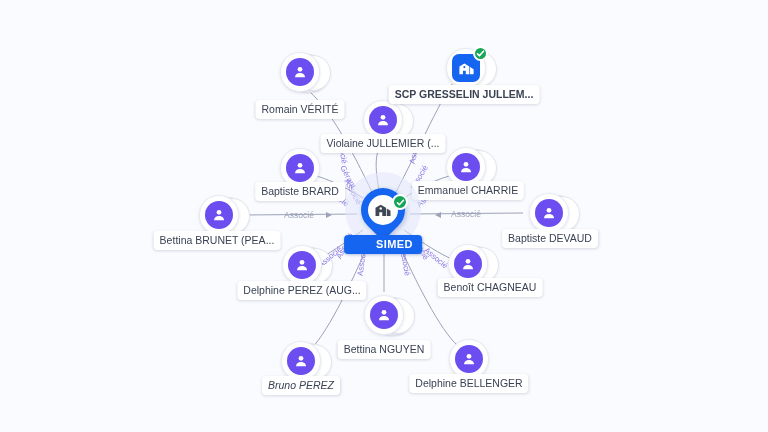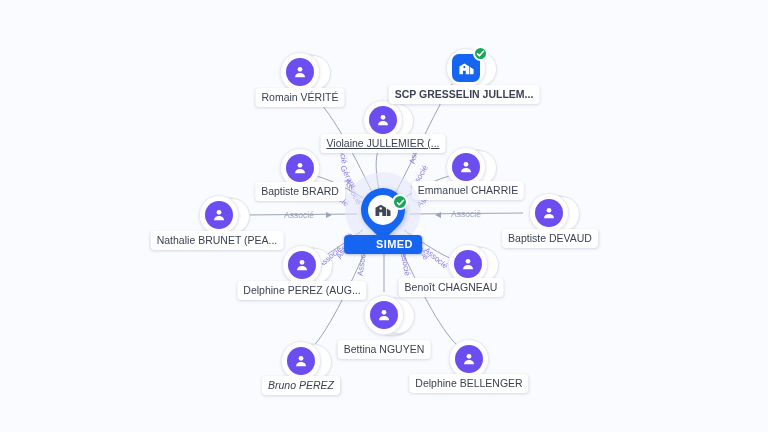--- a/index.html
+++ b/index.html
@@ -224,21 +224,21 @@
         <div class="node-stack" style="width: 37px; height: 37px; left: -11.5px; top: -18.5px; z-index: 1;"></div>
         <div class="node-disc">
           <div class="avatar">
             <svg viewBox="0 0 24 24" fill="#ffffff" xmlns="http://www.w3.org/2000/svg">
               <circle cx="12" cy="8" r="3.6"></circle>
               <path d="M4.5 20c0-4.1 3.4-6.4 7.5-6.4s7.5 2.3 7.5 6.4z"></path>
             </svg>
           </div>
         </div>
       </div>
-      <div class="node-label" style="left: 300px; top: 88px;">Romain VÉRITÉ</div>
+      <div class="node-label" style="left: 300px; top: 100px;">Romain VÉRITÉ</div>
       <div class="node" style="left: 466px; top: 68px;">
         <div class="node-stack" style="width: 34px; height: 34px; left: -5px; top: -17px; z-index: 2;"></div>
         <div class="node-stack" style="width: 37px; height: 37px; left: -11.5px; top: -18.5px; z-index: 1;"></div>
         <div class="node-disc">
           <div class="company-square">
             <svg viewBox="0 0 24 24" fill="#ffffff" xmlns="http://www.w3.org/2000/svg">
               <path d="M2 20V9l7-4 7 4v11h-5v-5H7v5H2zm15 0V10l5 3v7h-5z"></path>
               <circle cx="9" cy="10" r="1.5" fill="#1565f0"></circle>
             </svg>
           </div>
@@ -255,21 +255,21 @@
         <div class="node-stack" style="width: 37px; height: 37px; left: -11.5px; top: -18.5px; z-index: 1;"></div>
         <div class="node-disc">
           <div class="avatar">
             <svg viewBox="0 0 24 24" fill="#ffffff" xmlns="http://www.w3.org/2000/svg">
               <circle cx="12" cy="8" r="3.6"></circle>
               <path d="M4.5 20c0-4.1 3.4-6.4 7.5-6.4s7.5 2.3 7.5 6.4z"></path>
             </svg>
           </div>
         </div>
       </div>
-      <div class="node-label" style="left: 383px; top: 134px; text-decoration: underline;">Violaine JULLEMIER (...</div>
+      <div class="node-label" style="left: 383px; top: 134px;">Violaine JULLEMIER (...</div>
       <div class="node" style="left: 300px; top: 168px;">
         <div class="node-disc">
           <div class="avatar">
             <svg viewBox="0 0 24 24" fill="#ffffff" xmlns="http://www.w3.org/2000/svg">
               <circle cx="12" cy="8" r="3.6"></circle>
               <path d="M4.5 20c0-4.1 3.4-6.4 7.5-6.4s7.5 2.3 7.5 6.4z"></path>
             </svg>
           </div>
         </div>
       </div>
@@ -292,21 +292,21 @@
         <div class="node-stack" style="width: 37px; height: 37px; left: -11.5px; top: -18.5px; z-index: 1;"></div>
         <div class="node-disc">
           <div class="avatar">
             <svg viewBox="0 0 24 24" fill="#ffffff" xmlns="http://www.w3.org/2000/svg">
               <circle cx="12" cy="8" r="3.6"></circle>
               <path d="M4.5 20c0-4.1 3.4-6.4 7.5-6.4s7.5 2.3 7.5 6.4z"></path>
             </svg>
           </div>
         </div>
       </div>
-      <div class="node-label" style="left: 217px; top: 231px;">Nathalie BRUNET (PEA...</div>
+      <div class="node-label" style="left: 217px; top: 231px;">Bettina BRUNET (PEA...</div>
       <div class="node" style="left: 549px; top: 213px;">
         <div class="node-stack" style="width: 34px; height: 34px; left: -5px; top: -17px; z-index: 2;"></div>
         <div class="node-stack" style="width: 37px; height: 37px; left: -11.5px; top: -18.5px; z-index: 1;"></div>
         <div class="node-disc">
           <div class="avatar">
             <svg viewBox="0 0 24 24" fill="#ffffff" xmlns="http://www.w3.org/2000/svg">
               <circle cx="12" cy="8" r="3.6"></circle>
               <path d="M4.5 20c0-4.1 3.4-6.4 7.5-6.4s7.5 2.3 7.5 6.4z"></path>
             </svg>
           </div>
@@ -331,21 +331,21 @@
         <div class="node-stack" style="width: 37px; height: 37px; left: -11.5px; top: -18.5px; z-index: 1;"></div>
         <div class="node-disc">
           <div class="avatar">
             <svg viewBox="0 0 24 24" fill="#ffffff" xmlns="http://www.w3.org/2000/svg">
               <circle cx="12" cy="8" r="3.6"></circle>
               <path d="M4.5 20c0-4.1 3.4-6.4 7.5-6.4s7.5 2.3 7.5 6.4z"></path>
             </svg>
           </div>
         </div>
       </div>
-      <div class="node-label" style="left: 451px; top: 278px; text-align: right;">Benoît CHAGNEAU</div>
+      <div class="node-label" style="left: 490px; top: 278px; text-align: right;">Benoît CHAGNEAU</div>
       <div class="node" style="left: 384px; top: 315px;">
         <div class="node-stack" style="width: 34px; height: 34px; left: -5px; top: -17px; z-index: 2;"></div>
         <div class="node-stack" style="width: 37px; height: 37px; left: -11.5px; top: -18.5px; z-index: 1;"></div>
         <div class="node-disc">
           <div class="avatar">
             <svg viewBox="0 0 24 24" fill="#ffffff" xmlns="http://www.w3.org/2000/svg">
               <circle cx="12" cy="8" r="3.6"></circle>
               <path d="M4.5 20c0-4.1 3.4-6.4 7.5-6.4s7.5 2.3 7.5 6.4z"></path>
             </svg>
           </div>

